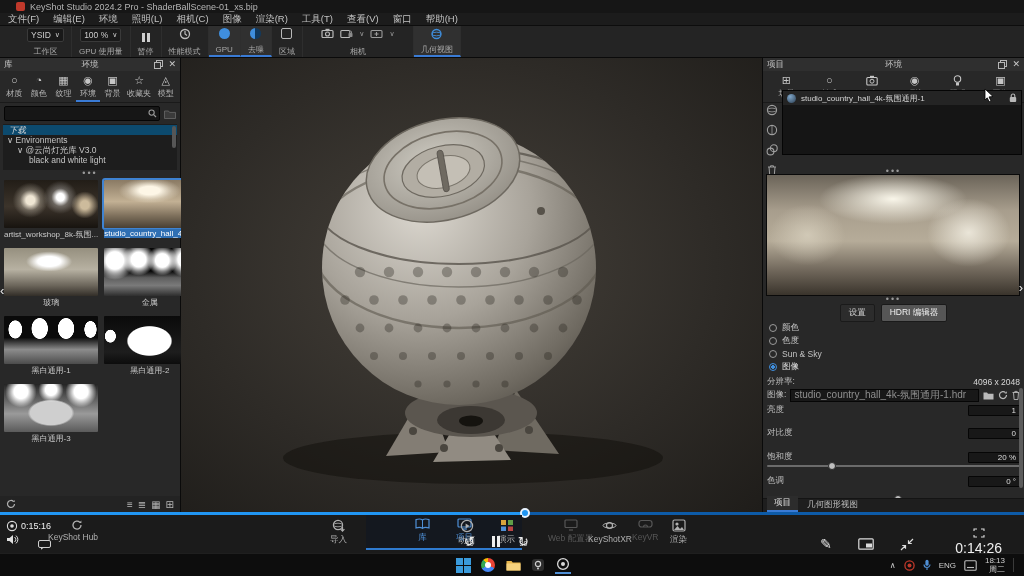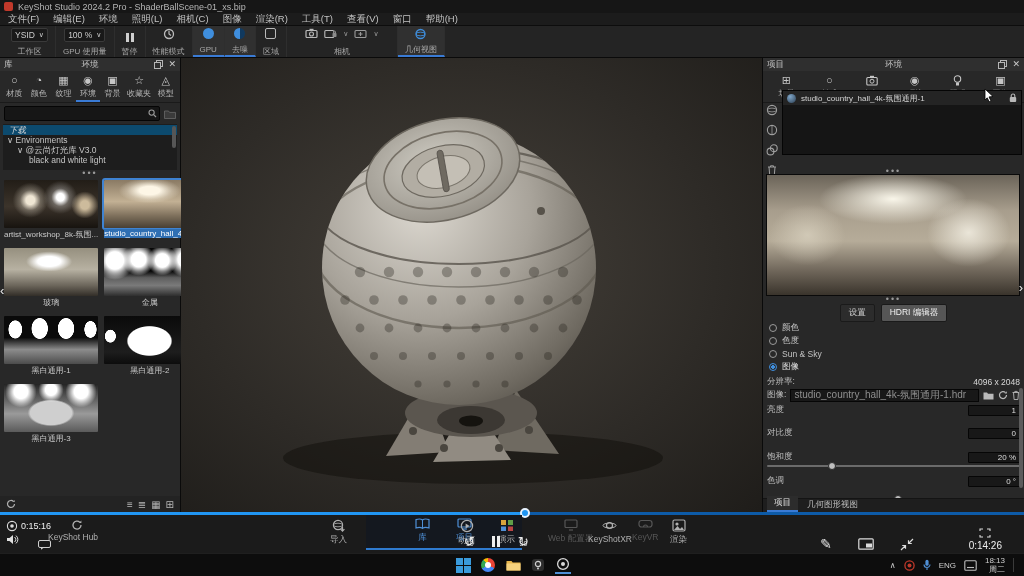--- a/index.html
+++ b/index.html
@@ -3,26 +3,26 @@
 <meta charset="utf-8">
 <style>
   html,body{margin:0;padding:0;background:#101010;}
   body{width:1024px;height:576px;position:relative;overflow:hidden;
        font-family:"Liberation Sans","DejaVu Sans",sans-serif;color:#c8c8c8;
        -webkit-font-smoothing:antialiased;}
   .abs{position:absolute;}
   .flex{display:flex;align-items:center;}
   .col{display:flex;flex-direction:column;align-items:center;}
   
-  .titlebar{left:0;top:0;width:1024px;height:13px;background:#161616;display:flex;align-items:center;gap:5px;padding-left:4px;box-sizing:border-box;font-size:9px;color:#b5b5b5;}
+  .titlebar{left:0;top:0;width:1024px;height:13px;background:#161616;display:flex;align-items:center;gap:5px;padding-left:16px;box-sizing:border-box;font-size:9px;color:#b5b5b5;}
   .ks-logo{width:9px;height:9px;background:#c0392b;border-radius:2px;}
   .menubar{left:0;top:13px;width:1024px;height:13px;background:#1c1c1c;display:flex;align-items:center;gap:14px;padding-left:8px;box-sizing:border-box;font-size:9.5px;color:#c2c2c2;border-bottom:1px solid #0d0d0d;}
   .menubar span{cursor:default;}
   
-  .toolbar{left:0;top:26px;width:1024px;height:32px;background:#242424;border-bottom:1px solid #0a0a0a;display:flex;align-items:stretch;padding-left:4px;box-sizing:border-box;}
+  .toolbar{left:0;top:26px;width:1024px;height:32px;background:#242424;border-bottom:1px solid #0a0a0a;display:flex;align-items:stretch;padding-left:20px;box-sizing:border-box;}
   .tbgroup{display:flex;flex-direction:column;align-items:center;justify-content:space-between;padding:2px 7px 1px;border-right:1px solid #2e2e2e;}
   .tb-lbl{font-size:8px;color:#a8a8a8;white-space:nowrap;line-height:9px;text-align:center;}
   .tb-active{background:#303030;border-bottom:2px solid #3a7bd5;}
   .dropbox{background:#191919;border:1px solid #3a3a3a;border-radius:2px;font-size:8.5px;color:#ccc;padding:0 3px;height:12px;display:flex;align-items:center;gap:4px;}
   .pauseico i{display:inline-block;width:3px;height:9px;background:#cfcfcf;margin:0 1px;}
   .bluedot{width:11px;height:11px;border-radius:50%;background:#3f8edd;}
   .halfdot{width:11px;height:11px;border-radius:50%;background:linear-gradient(90deg,#3f8edd 50%,#10395f 50%);}
   .sq-ico{width:11px;height:11px;border:1.5px solid #b9b9b9;border-radius:2px;box-sizing:border-box;}
   
   .panel{background:#282828;box-sizing:border-box;}
@@ -699,21 +699,21 @@
         <rect x="8" y="5.5" width="6" height="4" fill="#dcdcdc"></rect>
       </svg>
     <svg width="14" height="13" viewBox="0 0 14 13">
         <path d="M13 1L8.5 5.5M8.5 2.2v3.3h3.3M1 12l4.5-4.5M5.5 10.8V7.5H2.2" fill="none" stroke="#dcdcdc" stroke-width="1.2"></path>
       </svg>
   </div>
   <div class="abs col ovl" style="right:22px;top:16px;gap:2px;">
     <svg width="12" height="10" viewBox="0 0 12 10">
         <path d="M1 3V1h3M11 3V1H8M1 7v2h3M11 7v2H8" fill="none" stroke="#dcdcdc" stroke-width="1.1"></path>
       </svg>
-    <span style="font-size:10px;color:#efefef;">0:14:26</span>
+    <span style="font-size:14px;color:#efefef;">0:14:26</span>
     <span style="font-size:8px;letter-spacing:1px;color:#cfcfcf;">•••</span>
   </div>
 </div>
 
 <div class="abs taskbar">
   <div class="tbicons">
     <span class="tbicon">
         <span class="win-logo">
           <i></i>
           <i></i>

